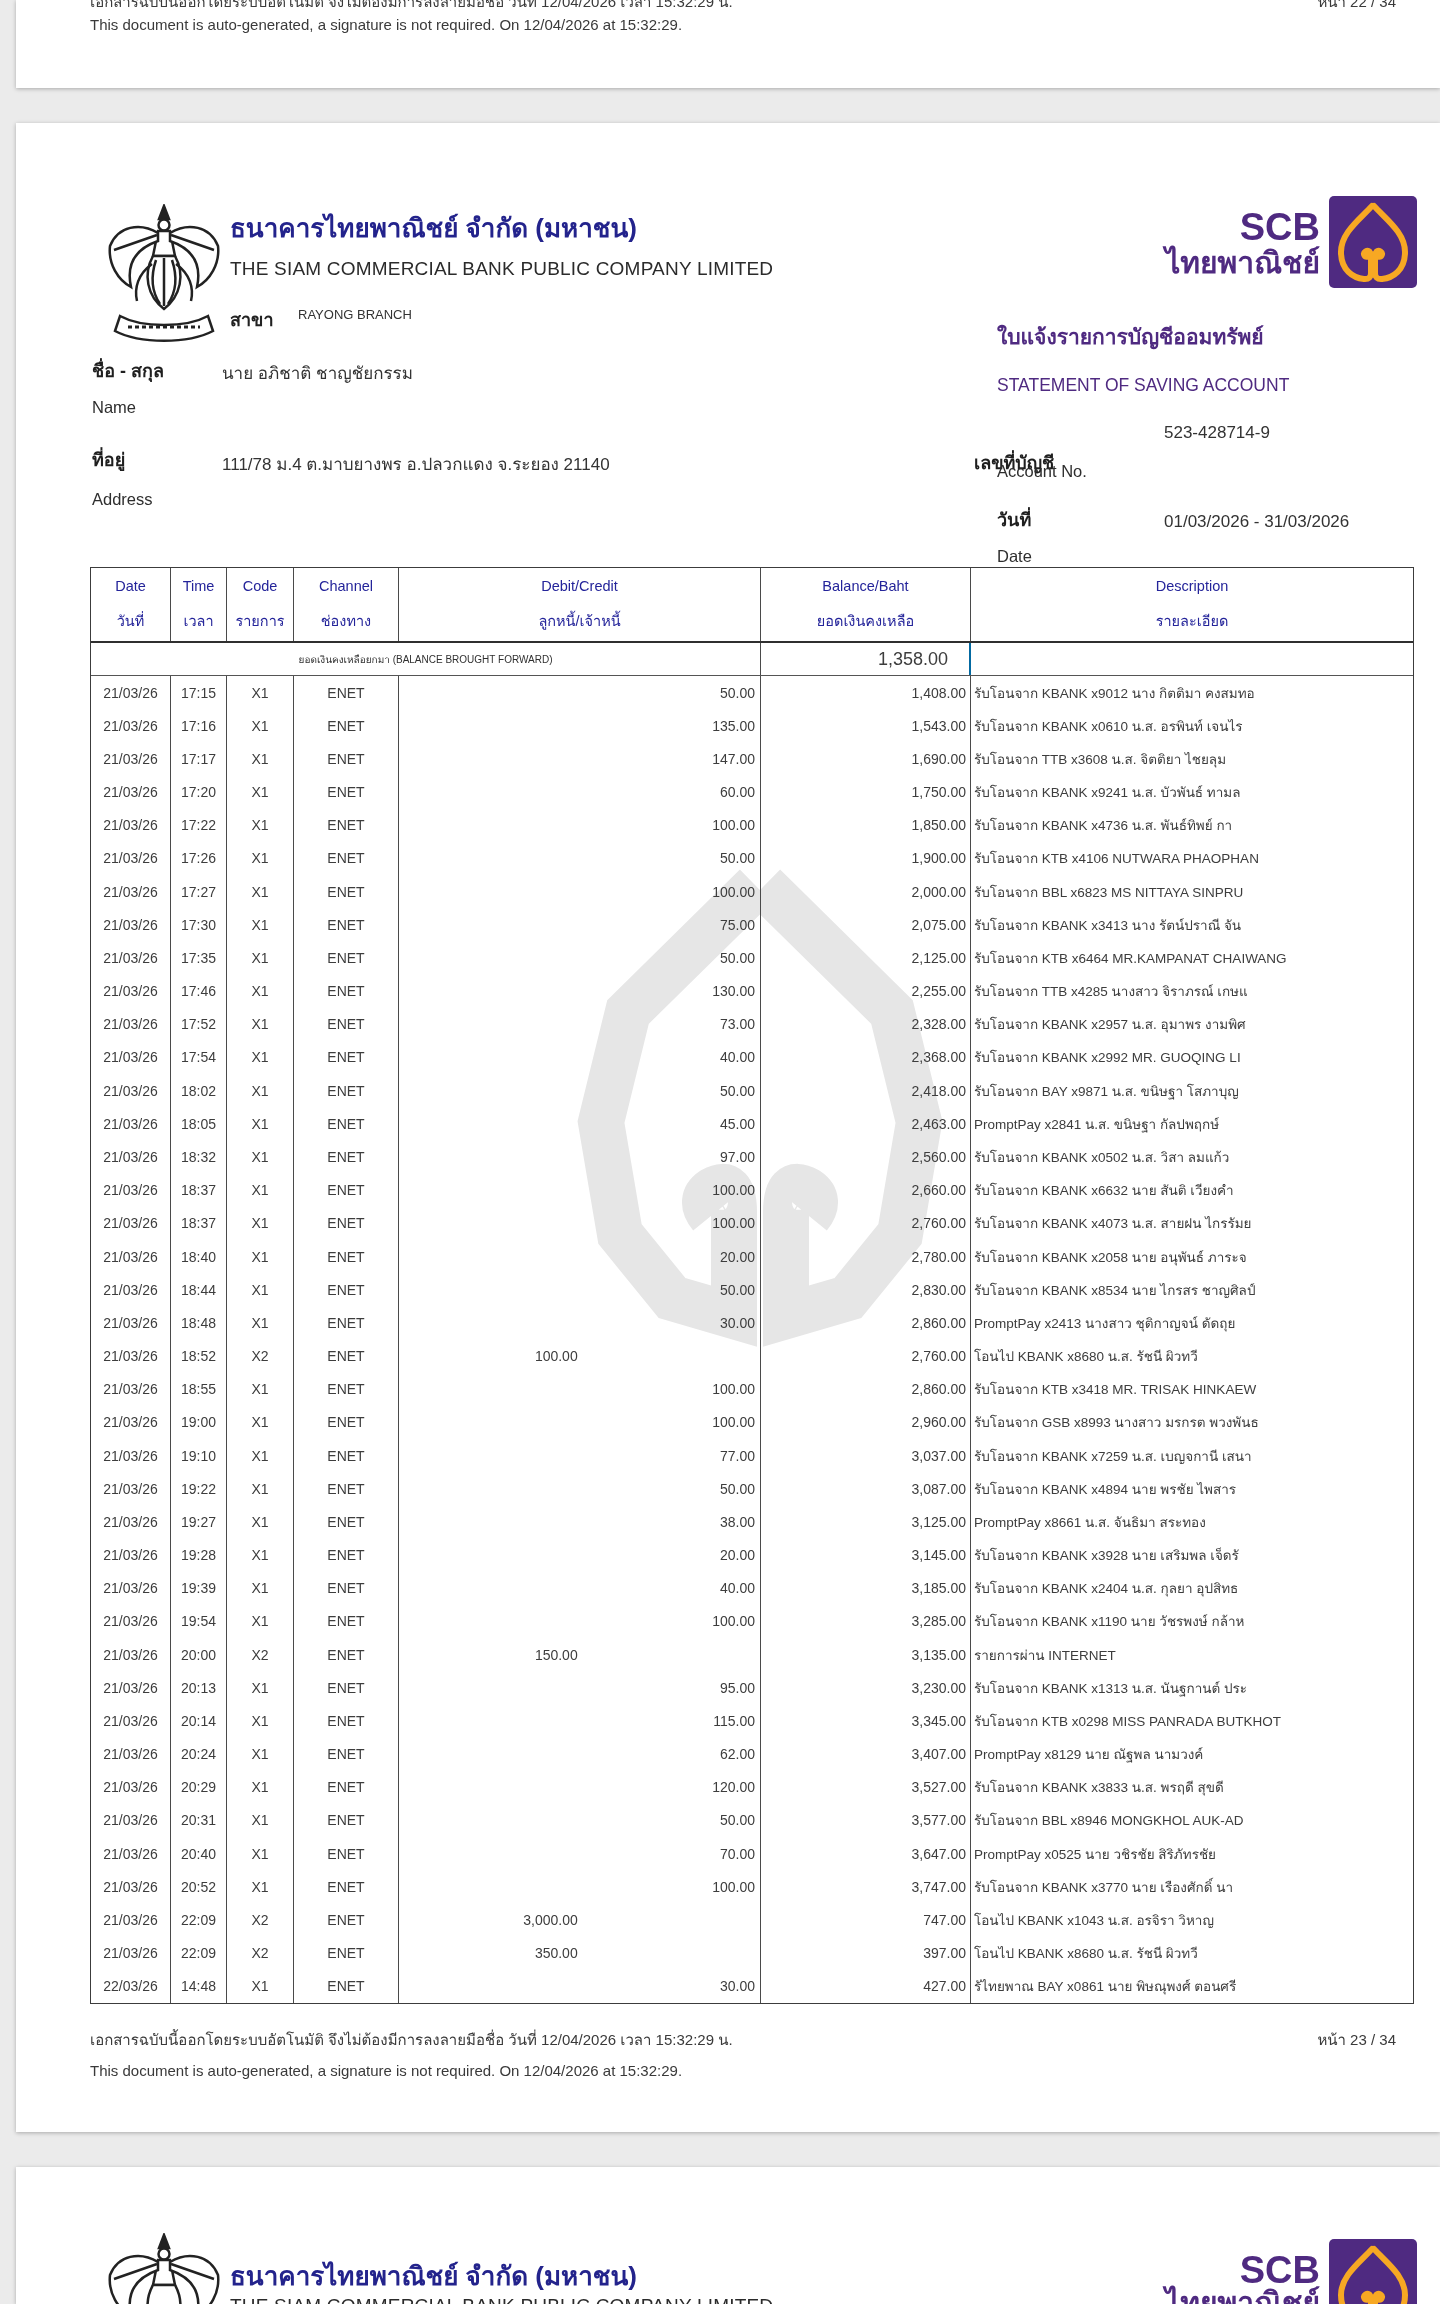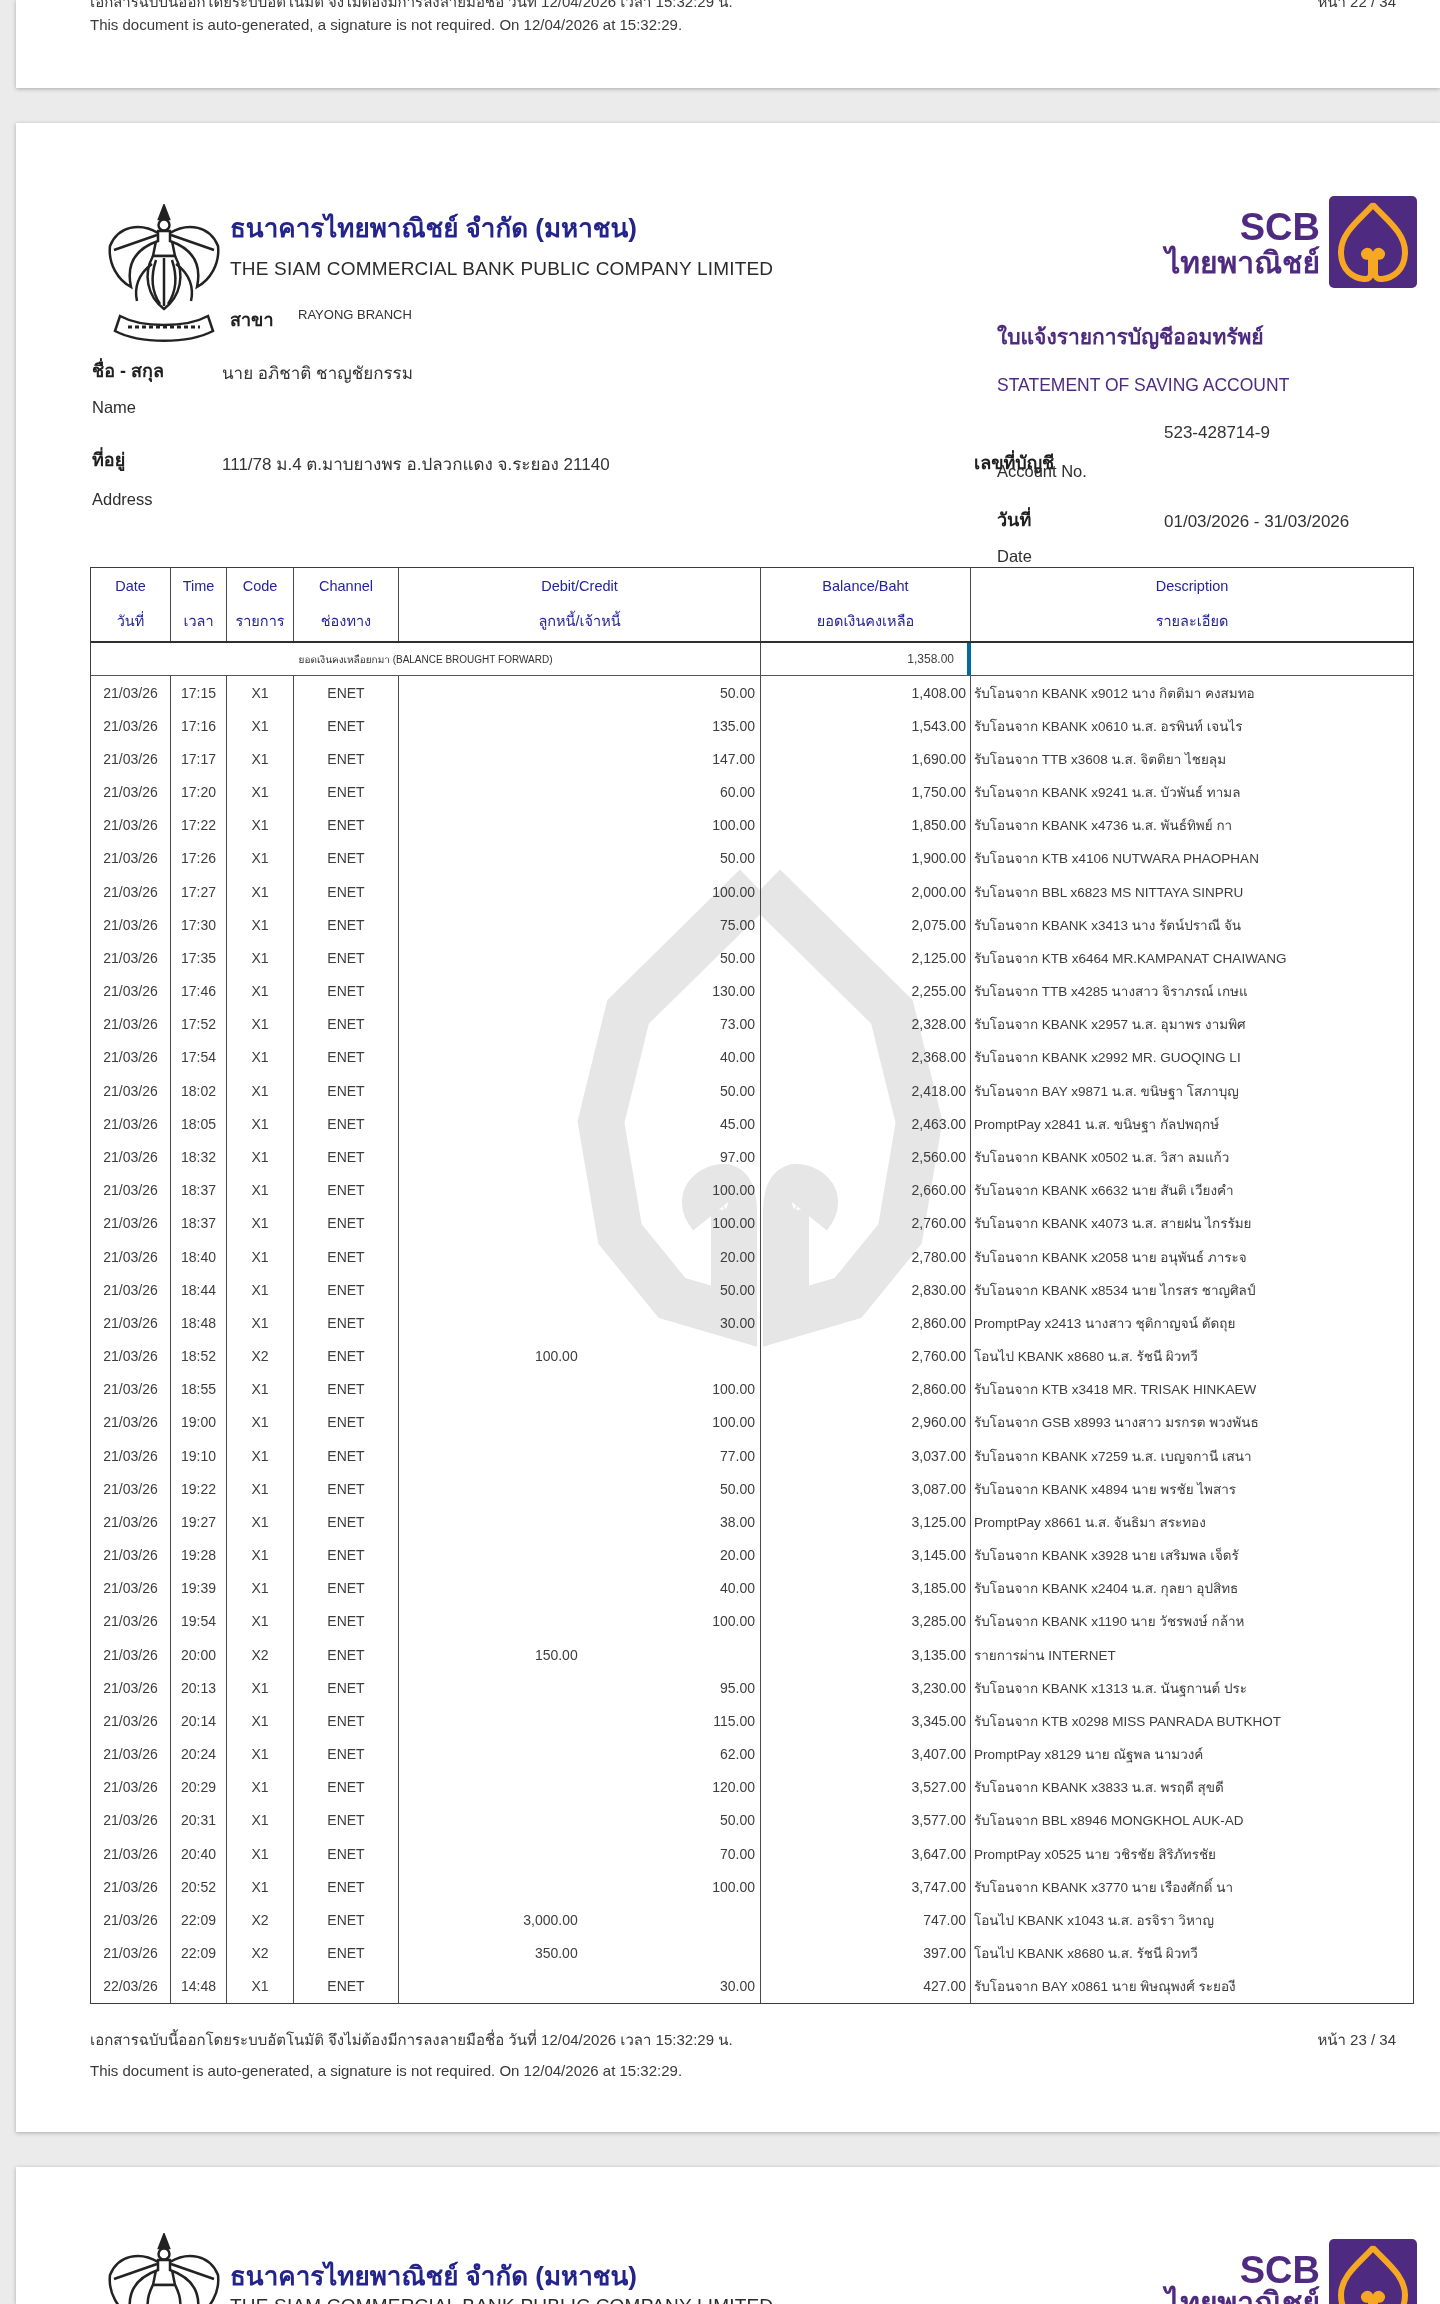--- a/index.html
+++ b/index.html
@@ -43,22 +43,22 @@
   .thead{height:73px;border-bottom:2px solid #2f2f2f;display:grid;
          grid-template-columns:80px 56px 67px 105px 362px 210px 1fr;}
   .th{display:flex;flex-direction:column;justify-content:space-between;align-items:center;
       padding:10px 0 9px 0;border-right:1px solid #4a4a4a;box-sizing:border-box;
       color:var(--header-navy,#24249a);font-size:14.5px;}
   .th:last-child{border-right:none;}
   .bfrow{height:33px;border-bottom:1px solid #555;display:grid;
          grid-template-columns:670px 210px 1fr;box-sizing:border-box;}
   .bf-label{display:flex;align-items:center;justify-content:center;font-size:10px;color:#2f2f2f;
             border-right:1px solid #4a4a4a;}
-  .bf-bal{display:flex;align-items:center;justify-content:flex-end;padding-right:13px;
-          font-size:12px;border-right:4px solid #0369a1;box-sizing:border-box;}
+  .bf-bal{display:flex;align-items:center;justify-content:flex-end;padding-right:21px;
+          font-size:18px;border-right:2px solid #0369a1;box-sizing:border-box;}
   .bf-desc{}
   .tbody{flex:1;display:flex;flex-direction:column;}
   .trow{flex:1;display:grid;grid-template-columns:80px 56px 67px 105px 362px 210px 1fr;}
   .cell{display:flex;align-items:center;border-right:1px solid #4a4a4a;box-sizing:border-box;
         font-size:14px;color:#3d3d3d;overflow:hidden;}
   .cell:last-child{border-right:none;}
   .c-date,.c-time,.c-code,.c-chan{justify-content:center;}
   .c-dc{position:relative;display:block;}
   .c-dc .deb{position:absolute;top:50%;transform:translateY(-50%);right:50.5%;}
   .c-dc .cre{position:absolute;top:50%;transform:translateY(-50%);right:5px;}
@@ -641,21 +641,21 @@
         <div class="trow">
           <div class="cell c-date">22/03/26</div>
           <div class="cell c-time">14:48</div>
           <div class="cell c-code">X1</div>
           <div class="cell c-chan">ENET</div>
           <div class="cell c-dc">
             <span class="deb"></span>
             <span class="cre">30.00</span>
           </div>
           <div class="cell c-bal">427.00</div>
-          <div class="cell c-desc">รับโอนจาก BAY x0861 นาย พิษณุพงศ์ ระยองี</div>
+          <div class="cell c-desc">รัไทยพาณ BAY x0861 นาย พิษณุพงศ์ ตอนศรี</div>
         </div>
       </div>
   </div>
 
   <div class="abs foot-th" style="left:74px;top:1905px;">เอกสารฉบับนี้ออกโดยระบบอัตโนมัติ จึงไม่ต้องมีการลงลายมือชื่อ วันที่ 12/04/2026 เวลา 15:32:29 น.</div>
   <div class="abs pagenum" style="right:44px;top:1905px;">หน้า 23 / 34</div>
   <div class="abs foot-en" style="left:74px;top:1939px;">This document is auto-generated, a signature is not required. On 12/04/2026 at 15:32:29.</div>
 </div>
 
 <div class="page" id="page24">

